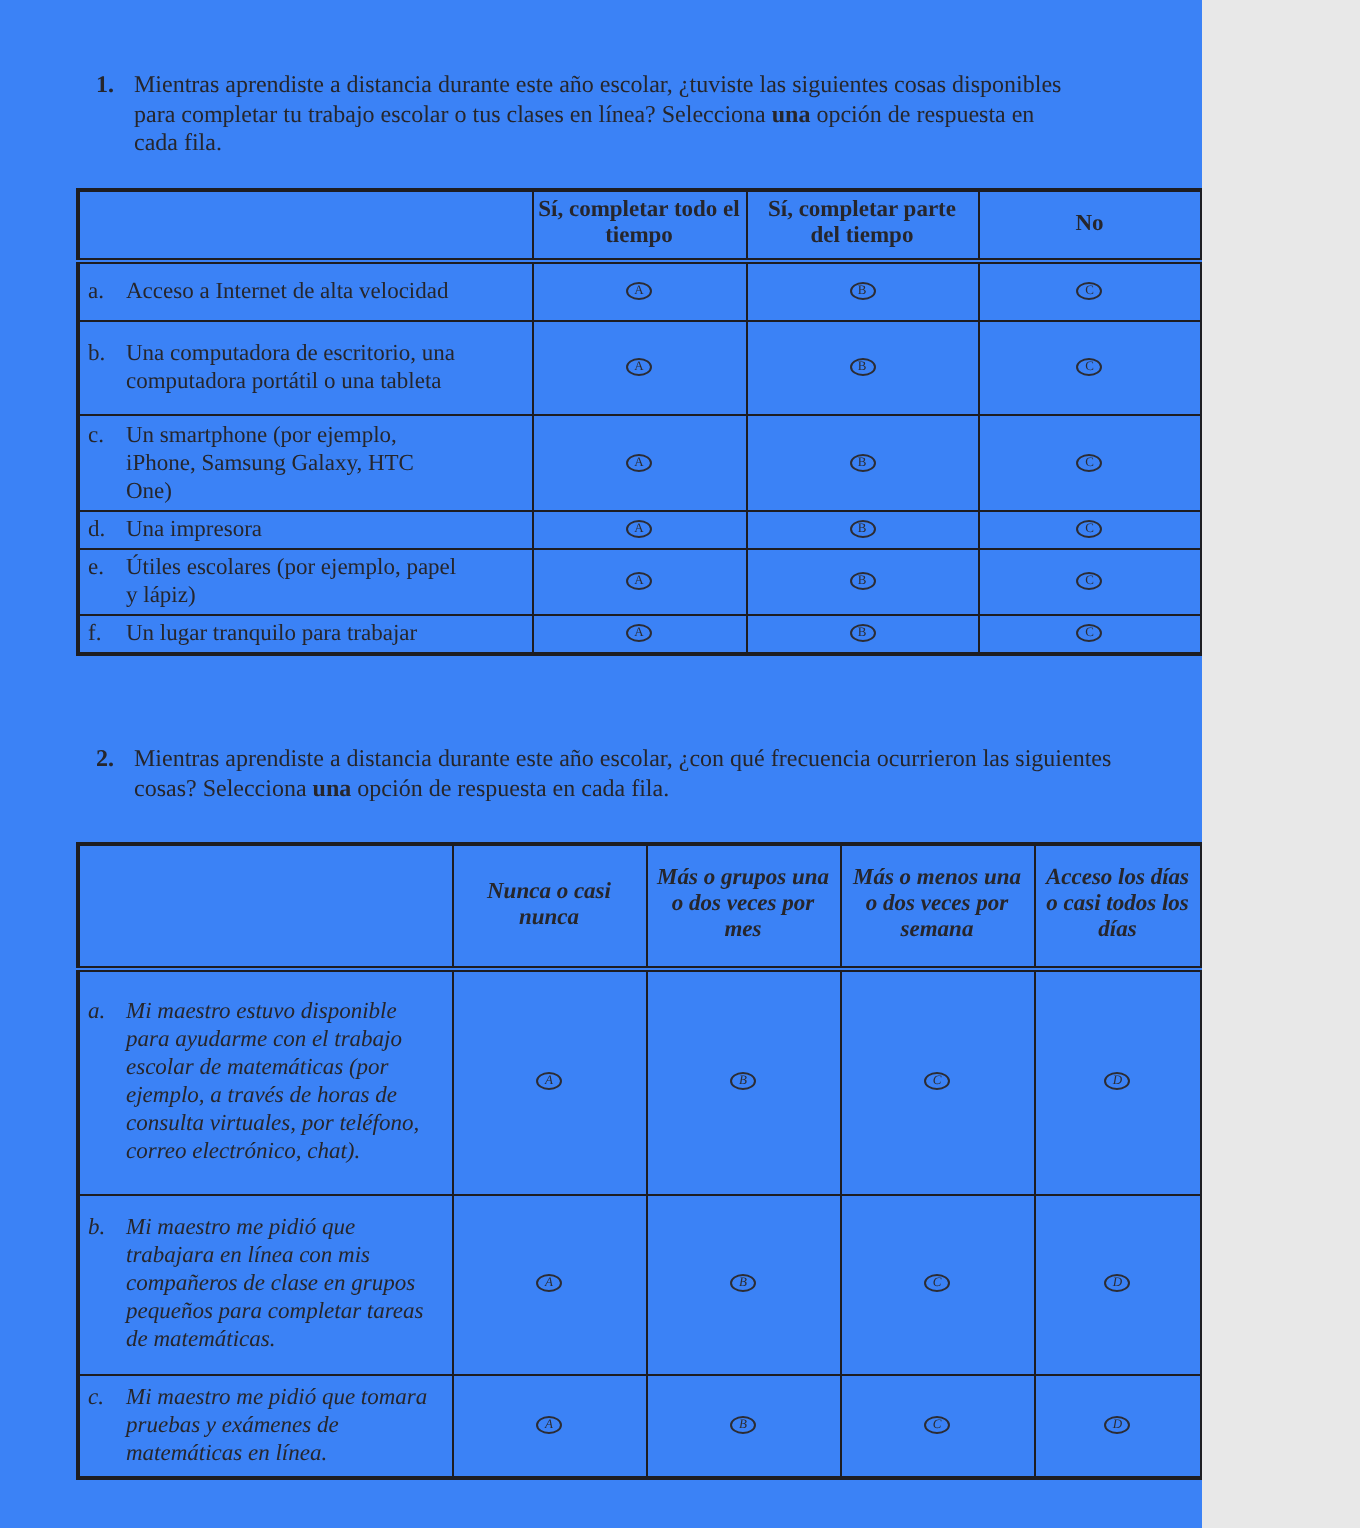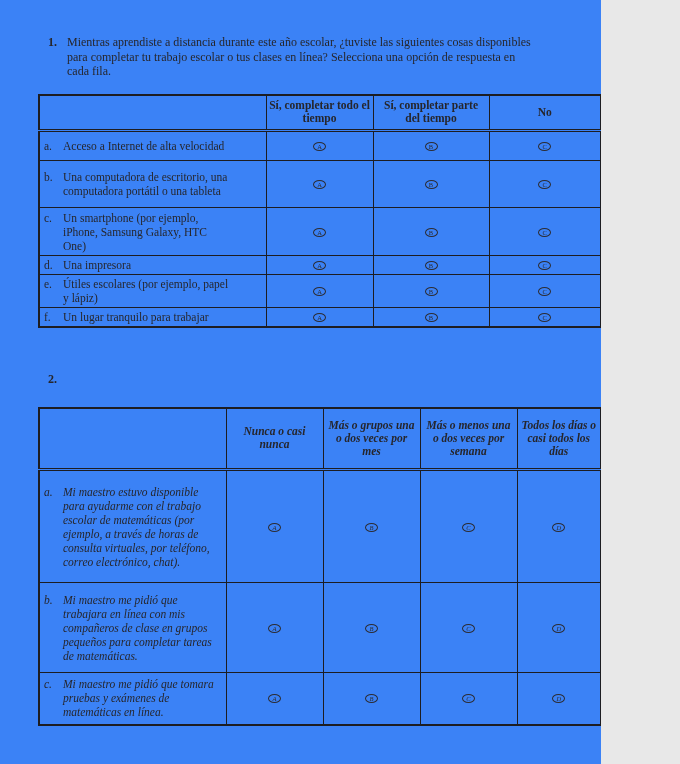--- a/index.html
+++ b/index.html
@@ -22,21 +22,21 @@
   }
   .question {
     display: flex;
     margin-left: 10px;
     margin-top: 2px;
     font-size: 12px;
     line-height: 14.5px;
   }
   .qnum { width: 19px; font-weight: bold; flex: 0 0 auto; }
   .qtext { max-width: 470px; }
-  .qtext .bold { font-weight: normal; }
+  .qtext .bold { font-weight: bold; }
 
   table.resp {
     border-collapse: collapse;
     table-layout: fixed;
     width: 605px;
     border: 2px solid #1d1d22;
   }
   table.resp th, table.resp td {
     border: 1px solid #1d1d22;
     vertical-align: middle;
@@ -183,38 +183,39 @@
         <td class="code-cell code-col">VR267296</td>
       </tr>
     </tbody>
   </table>
 
   <div class="gap-q2"></div>
 
 
   <div class="question">
     <span class="qnum">2.</span>
+    <span class="qtext" style="max-width:500px"><span>Mientras aprendiste a distancia durante este año escolar, ¿con qué frecuencia ocurrieron las siguientes cosas? Selecciona </span><span class="bold">una</span><span> opción de respuesta en cada fila.</span></span>
   </div>
 
   <table class="resp t2">
     <colgroup>
       <col style="width:187px">
         <col style="width:97px">
         <col style="width:97px">
         <col style="width:97px">
         <col style="width:84px">
         <col style="width:43px">
     </colgroup>
     <thead>
       <tr>
         <th></th>
         <th>Nunca o casi nunca</th>
         <th>Más o grupos una o dos veces por mes</th>
         <th>Más o menos una o dos veces por semana</th>
-        <th>Todos los días o casi todos los días</th>
+        <th>Acceso los días o casi todos los días</th>
         <th class="code-col"></th>
       </tr>
     </thead>
     <tbody>
       <tr style="height:113px">
         <td class="label-cell">
             <div class="lbl">
               <span class="ltr">a.</span>
               <span class="txt">Mi maestro estuvo disponible para ayudarme con el trabajo escolar de matemáticas (por ejemplo, a través de horas de consulta virtuales, por teléfono, correo electrónico, chat).</span>
             </div>

